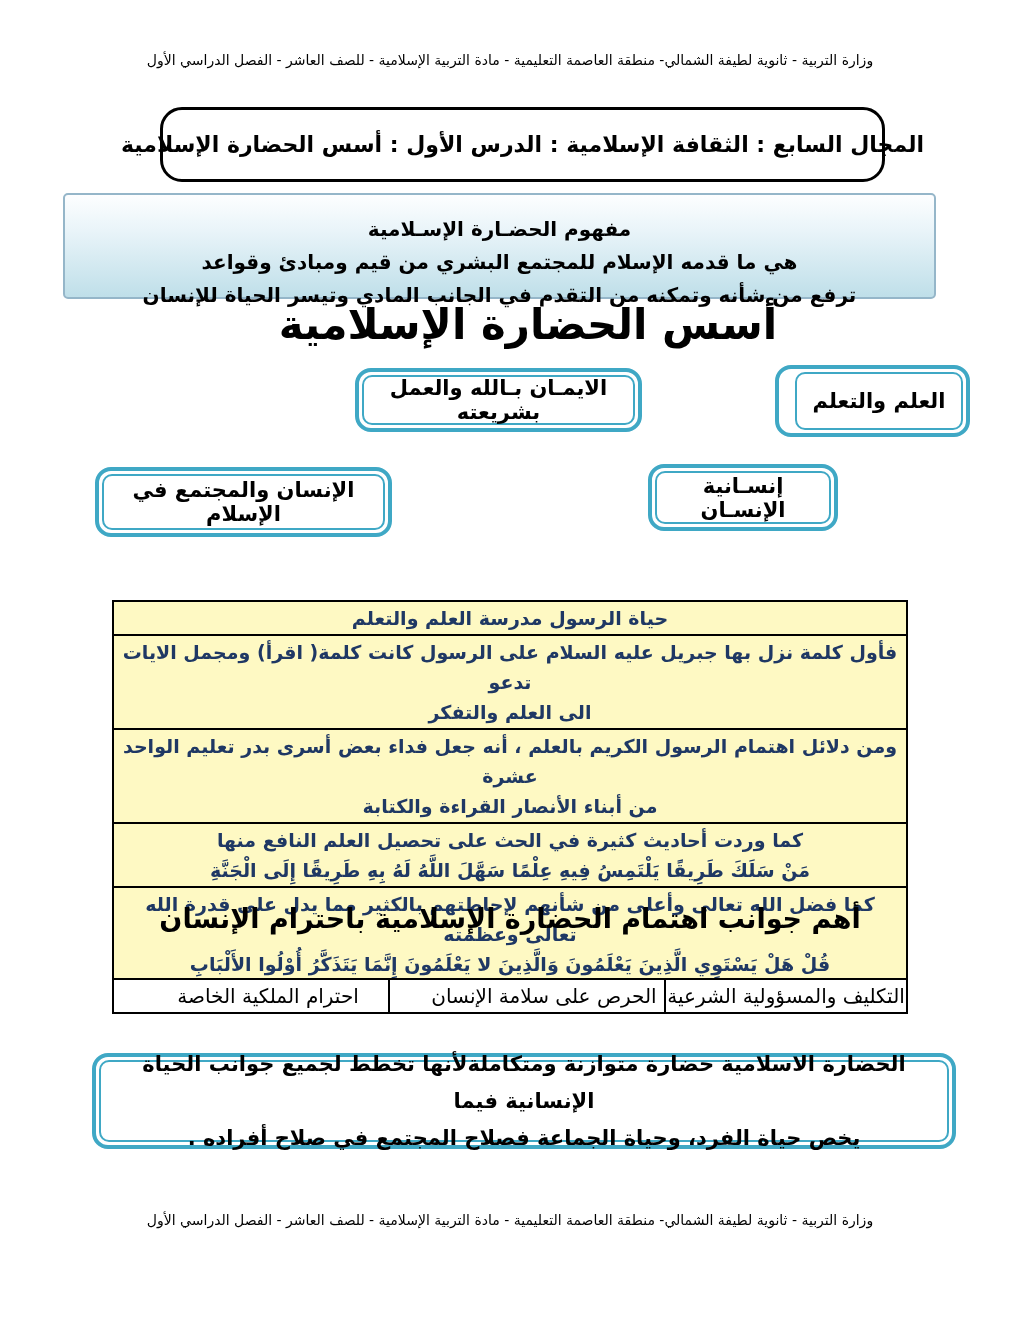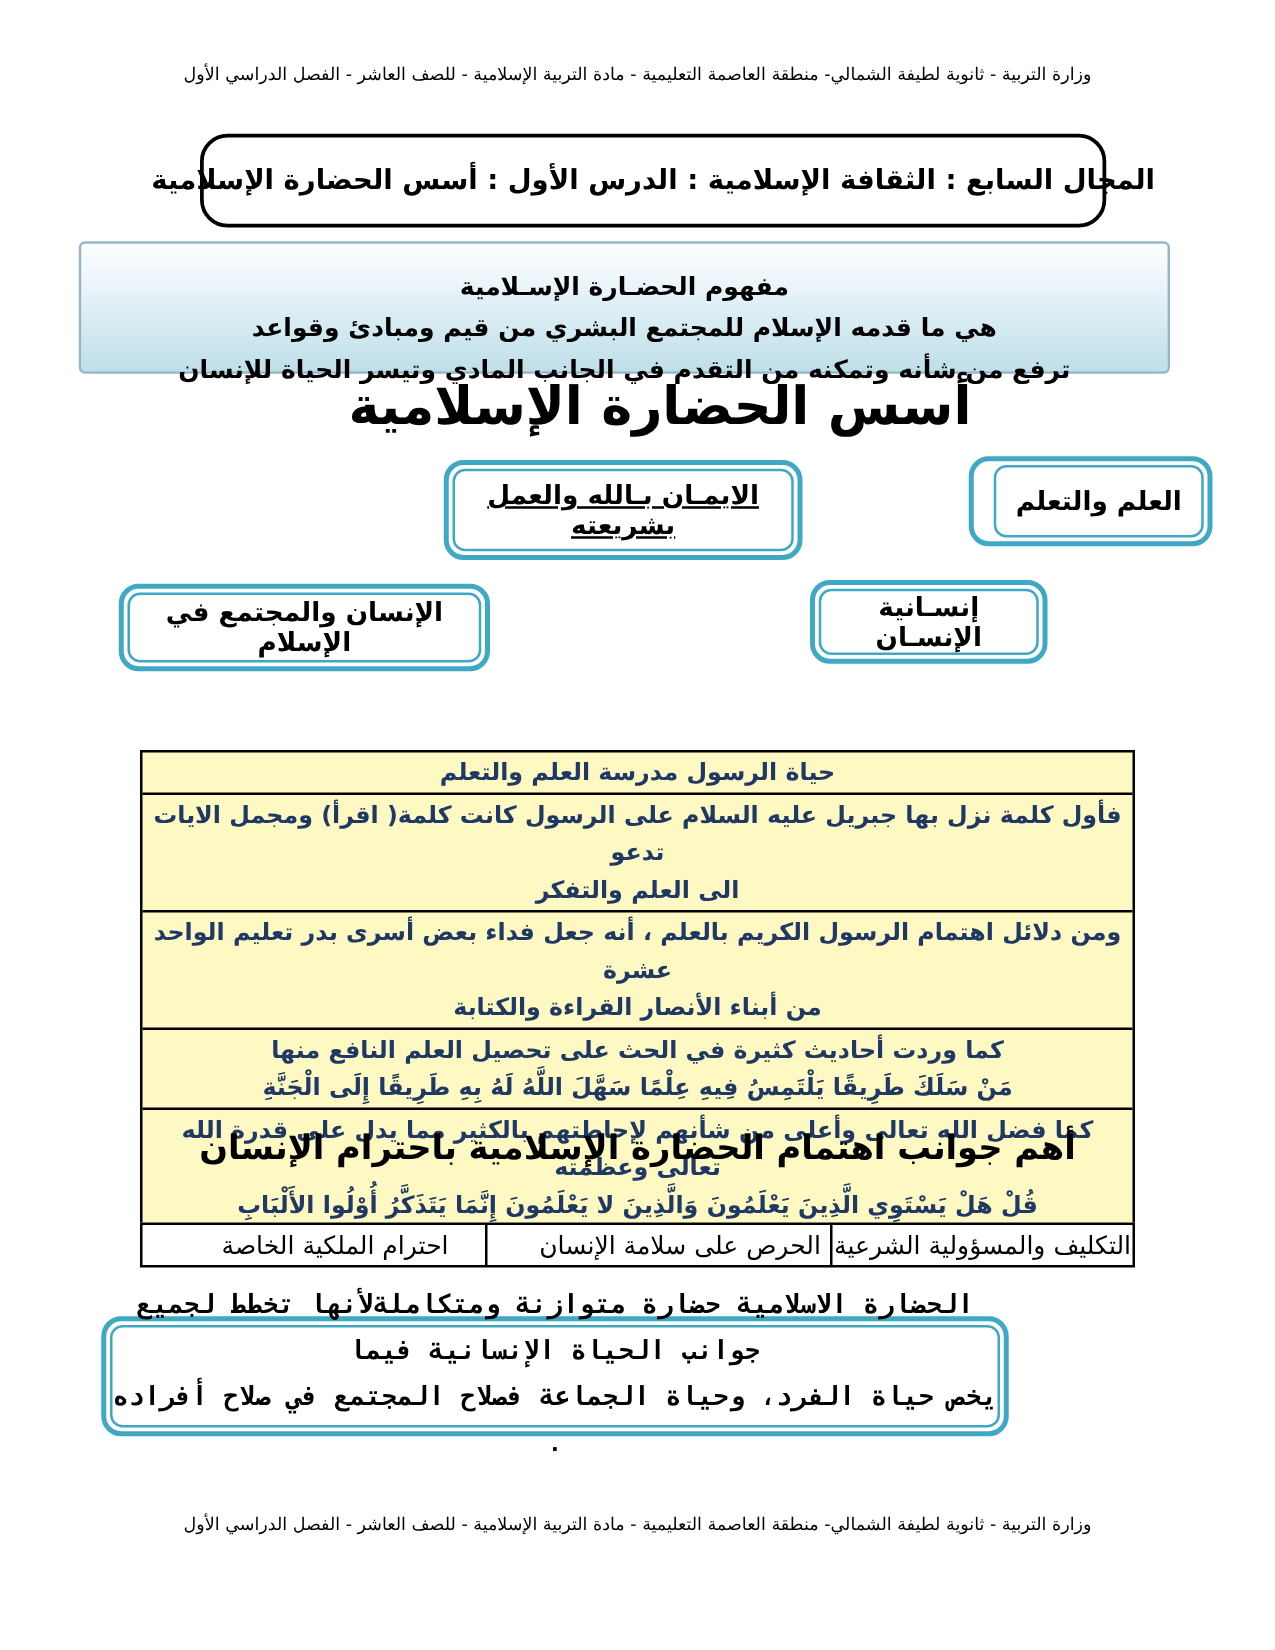--- a/index.html
+++ b/index.html
@@ -68,21 +68,21 @@
     flex: 1;
     border: 2px solid #3fa8c5;
     border-radius: 10px;
     display: flex; align-items: center; justify-content: center;
     text-align: center;
     font-weight: bold;
     font-size: 21px;
     padding: 0 6px;
   }
   .fbox-1 { top: 365px; left: 775px; width: 195px; height: 72px; padding-left: 16px; }
-  .fbox-2 { top: 368px; left: 355px; width: 287px; height: 80px; text-decoration: underline; }
+  .fbox-2 { top: 368px; left: 355px; width: 287px; height: 64px; }
   .fbox-3 { top: 464px; left: 648px; width: 190px; height: 67px; }
   .fbox-4 { top: 467px; left: 95px;  width: 297px; height: 70px; }
 
   
   .knowledge-table {
     top: 600px; left: 112px; width: 796px;
     border: 2px solid #000;
     color: #1f3864;
     font-weight: bold;
     font-size: 19px;
@@ -113,21 +113,21 @@
   }
   .aspect-cell {
     flex: 1;
     display: flex; align-items: center; justify-content: center;
     text-align: center;
   }
   .aspect-cell + .aspect-cell { border-inline-start: 2px solid #000; padding-left: 34px; }
 
   
   .conclusion-box {
-    top: 1053px; left: 81px; width: 726px; height: 96px; font-family: Liberation Mono, monospace;
+    top: 1053px; left: 92px; width: 864px; height: 96px;
   }
   .conclusion-inner {
     flex: 1;
     border: 2px solid #3fa8c5;
     border-radius: 10px;
     display: flex; flex-direction: column; align-items: center; justify-content: center;
     text-align: center;
     font-weight: bold;
     font-size: 21px;
     line-height: 37px;

